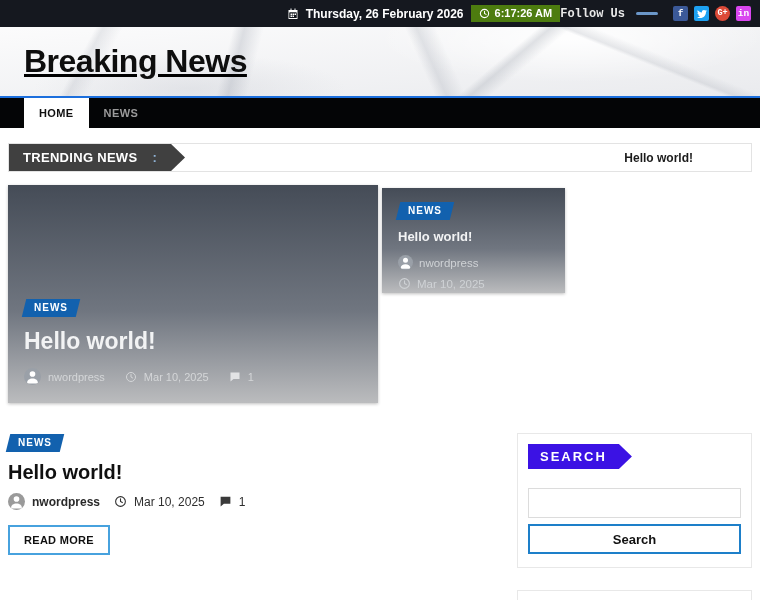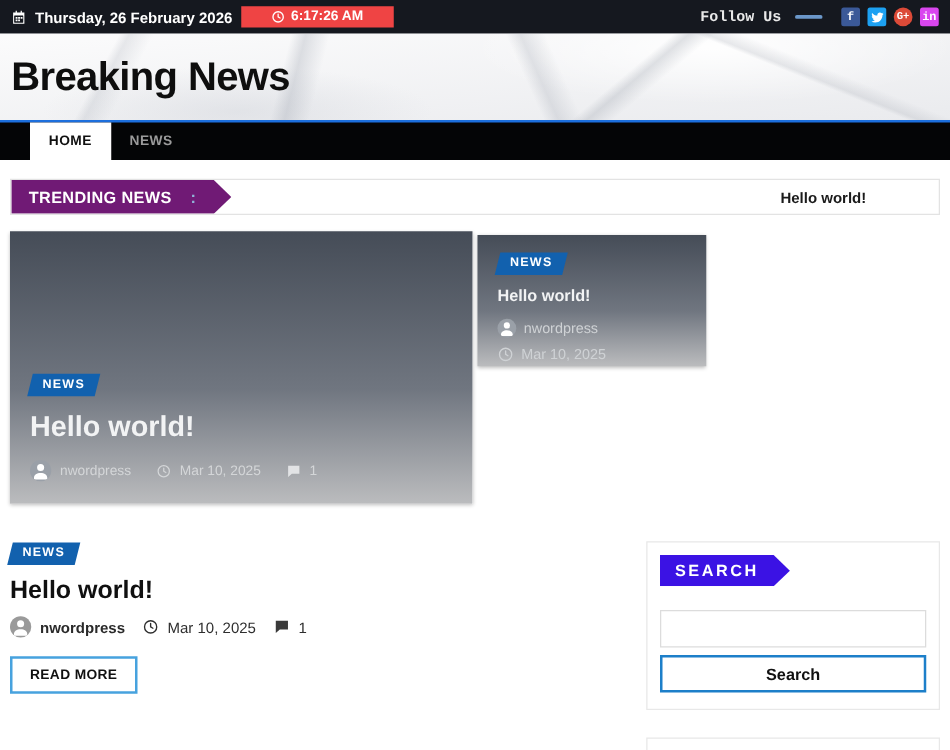--- a/index.html
+++ b/index.html
@@ -6,55 +6,56 @@
   html,body { margin:0; padding:0; }
   body {
     width:760px; height:600px; overflow:hidden;
     background:#ffffff;
     font-family:"Liberation Sans", sans-serif;
   }
 
   
   .topbar {
     height:27px; background:#15181f;
-    display:flex; align-items:center; justify-content:space-between;
+    display:flex; align-items:center; justify-content:flex-end;
     padding:0 9px;
   }
   .topbar-left { display:flex; align-items:center; gap:7px; }
   .date-text { color:#ffffff; font-size:12px; font-weight:700; }
   .time-badge {
-    background:#ef4444; color:#fff; font-size:11px; font-weight:700;
-    display:flex; align-items:center; gap:5px; padding:3px 24px; line-height:1;
+    background:#4d7c0f; color:#fff; font-size:11px; font-weight:700;
+    display:flex; align-items:center; gap:5px; padding:3px 8px; line-height:1;
   }
   .topbar-right { display:flex; align-items:center; gap:6px;font-family:Liberation Mono, monospace; }
   .follow-label { color:#e9e9e9; font-size:12px; font-weight:700; margin-right:5px; }
   .dash { width:22px; height:3px; background:#6b97c9; border-radius:2px; margin-right:9px; }
   .social {
     width:15px; height:15px; border-radius:2px;
     display:flex; align-items:center; justify-content:center;
     color:#fff; font-size:9.5px; font-weight:700; cursor:pointer; line-height:1;
   }
   .social.facebook { background:#3b5998; }
   .social.twitter  { background:#1da1f2; }
   .social.google   { background:#dc4a38; border-radius:50%; font-size:8.5px; }
   .social.linkedin { background:#d946ef; }
 
   
   .site-header {
-    height:69px; display:flex; align-items:center; padding:0 9px;
+    height:69px; display:flex; align-items:center; padding:0 24px;
     background-color:#f3f3f5;
     background-image:
       linear-gradient(104deg, transparent 30%, rgba(173,178,188,.38) 31.5%, transparent 34%),
       linear-gradient(66deg,  transparent 55%, rgba(168,173,183,.30) 56.5%, transparent 59%),
       linear-gradient(140deg, transparent 64%, rgba(160,166,176,.32) 65.5%, transparent 68%),
       linear-gradient(22deg,  transparent 78%, rgba(178,182,190,.30) 79%,  transparent 82%),
       linear-gradient(118deg, transparent 12%, rgba(170,175,185,.25) 13%,  transparent 15.5%),
       radial-gradient(ellipse 300px 70px at 75% 15%, rgba(255,255,255,.95), transparent 65%),
       radial-gradient(ellipse 260px 60px at 25% 90%, rgba(196,200,208,.35), transparent 60%),
       linear-gradient(175deg, rgba(255,255,255,.7), rgba(226,228,232,.55));
+    text-decoration: underline;
   }
   .site-title { font-size:32px; font-weight:800; color:#0e0e0e; margin:0; letter-spacing:-0.5px; }
 
   
   .navbar {
     height:32px; background:#040506; border-top:2px solid #1c6fdd;
     display:flex; align-items:stretch; padding-left:24px;
   }
   .nav-item {
     display:flex; align-items:center; padding:0 15px;
@@ -63,21 +64,21 @@
   .nav-item.active { background:#ffffff; color:#101010; }
 
   .content-wrap { padding:0 8px; }
 
   
   .trending-bar {
     margin-top:15px; height:29px; border:1px solid #e3e3e3; background:#fff;
     display:flex; align-items:stretch; position:relative;
   }
   .trending-label {
-    background:#701a75; color:#fff; display:flex; align-items:center;
+    background:#404040; color:#fff; display:flex; align-items:center;
     font-size:13px; font-weight:700; letter-spacing:.3px;
     padding:0 28px 0 14px;
     clip-path:polygon(0 0, calc(100% - 14px) 0, 100% 50%, calc(100% - 14px) 100%, 0 100%);
   }
   .trending-sep { color:#8fb3d6; margin-left:15px; font-weight:700; }
   .ticker-item {
     position:absolute; right:58px; top:0; height:100%;
     display:flex; align-items:center;
     font-size:12px; font-weight:700; color:#1b1b1b; cursor:pointer;
   }

